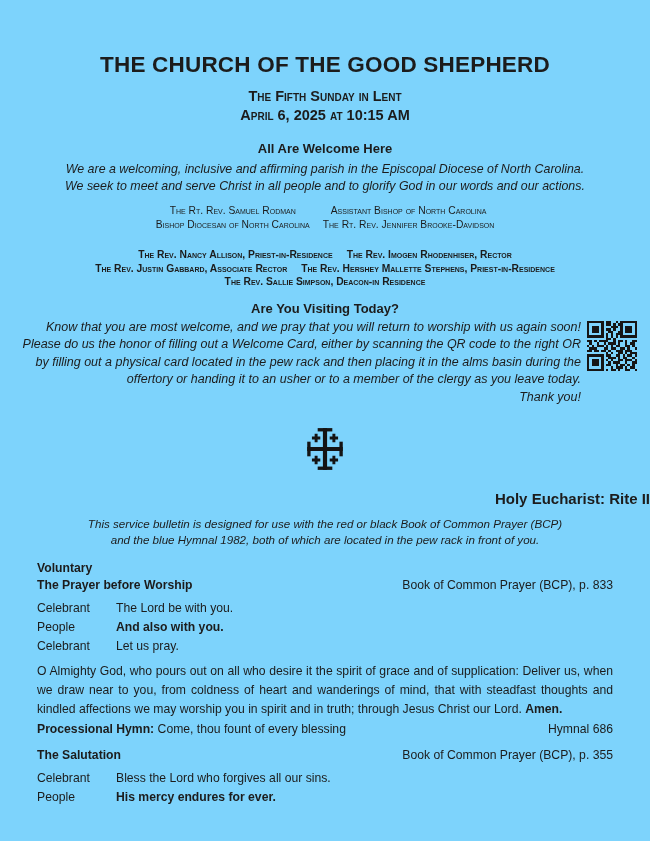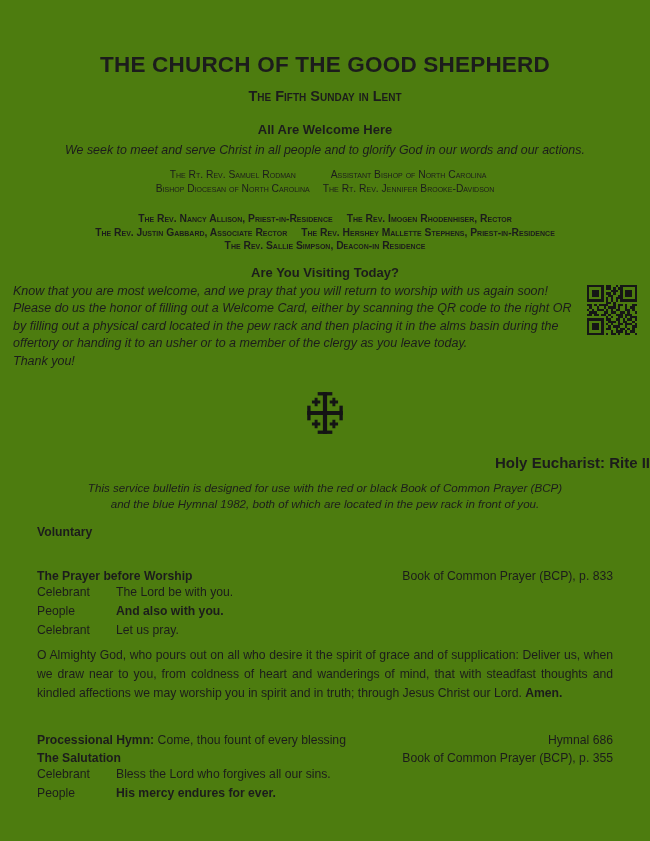--- a/index.html
+++ b/index.html
@@ -1,17 +1,17 @@
 <!DOCTYPE html>
 <html><head>
 <meta charset="utf-8">
 <style>
   html, body { margin:0; padding:0; background:#ffffff; }
   .page {
-    width:650px; height:841px; margin:0 auto; background:#4d7c0f;
+    width:650px; height:841px; margin:0 auto; background:#7dd3fc;
     color:#1c1c1c; font-family:"Liberation Sans", sans-serif;
     box-sizing:border-box; padding-top:52px; overflow:hidden;
   }
   .title {
     font-size:22.5px; font-weight:700; text-align:center;
     margin:0 0 9px 0; letter-spacing:0.2px;
   }
   .subtitle {
     text-align:center; font-weight:700; font-size:14.5px; line-height:19px;
     font-variant:small-caps;
@@ -23,50 +23,52 @@
     display:flex; justify-content:center; gap:13px; margin-top:9px;
     font-size:10.3px; line-height:14px; font-variant:small-caps; text-align:center;
   }
   .staff {
     margin-top:16px; font-weight:700; font-size:10.3px; line-height:13.5px;
     font-variant:small-caps;
   }
   .staff-row { display:flex; justify-content:center; gap:14px; }
   .visiting-h { margin-top:12px; }
   .visiting-row { display:flex; align-items:flex-start; gap:6px; padding:0 13px; margin-top:3px; }
-  .visiting-text { flex:1; text-align:left; font-style:italic; font-size:12.5px; line-height:17.6px; }
+  .visiting-text { flex:1; text-align:right; font-style:italic; font-size:12.5px; line-height:17.6px; }
   .qr { width:50px; height:50px; flex:none; margin-top:2px; }
   .cross-wrap { text-align:center; margin-top:20px; }
   .rite-title { text-align:right; font-weight:700; font-size:15px; margin-top:14px; }
   .note { text-align:center; font-style:italic; font-size:11.6px; line-height:16px; margin-top:9px; }
   .main { padding:0 37px; font-size:12.2px; }
   .sect-label { font-weight:700; margin-top:13px; }
-  .item-row { display:flex; justify-content:space-between; align-items:baseline; margin-top:30px; }
-  .item-row.salutation { margin-top:4px; }
+  .item-row { display:flex; justify-content:space-between; align-items:baseline; margin-top:3px; }
+  .item-row.salutation { margin-top:12px; }
   .bold, .item-title { font-weight:700; }
   .item-ref { font-weight:400; white-space:nowrap; }
-  .dialogue { }
+  .dialogue { margin-top:7px; }
   .d-row { display:flex; line-height:18.6px; }
   .d-speaker { width:79px; flex:none; }
   .prayer { text-align:justify; line-height:19px; margin-top:7px; }
   svg { display:inline-block; }
 </style>
 </head>
 <body>
 
 <div class="page">
 
   <header>
     <h1 class="title">THE CHURCH OF THE GOOD SHEPHERD</h1>
     <div class="subtitle">The Fifth Sunday in Lent</div>
+    <div class="subtitle">April 6, 2025 at 10:15 AM</div>
   </header>
 
   <section>
     <div class="h2 welcome-h">All Are Welcome Here</div>
     <div class="mission">
+      <div>We are a welcoming, inclusive and affirming parish in the Episcopal Diocese of North Carolina.</div>
       <div>We seek to meet and serve Christ in all people and to glorify God in our words and our actions.</div>
     </div>
   </section>
 
   <section class="bishops">
     <div>
       <div>The Rt. Rev. Samuel Rodman</div>
       <div>Bishop Diocesan of North Carolina</div>
     </div>
     <div>

